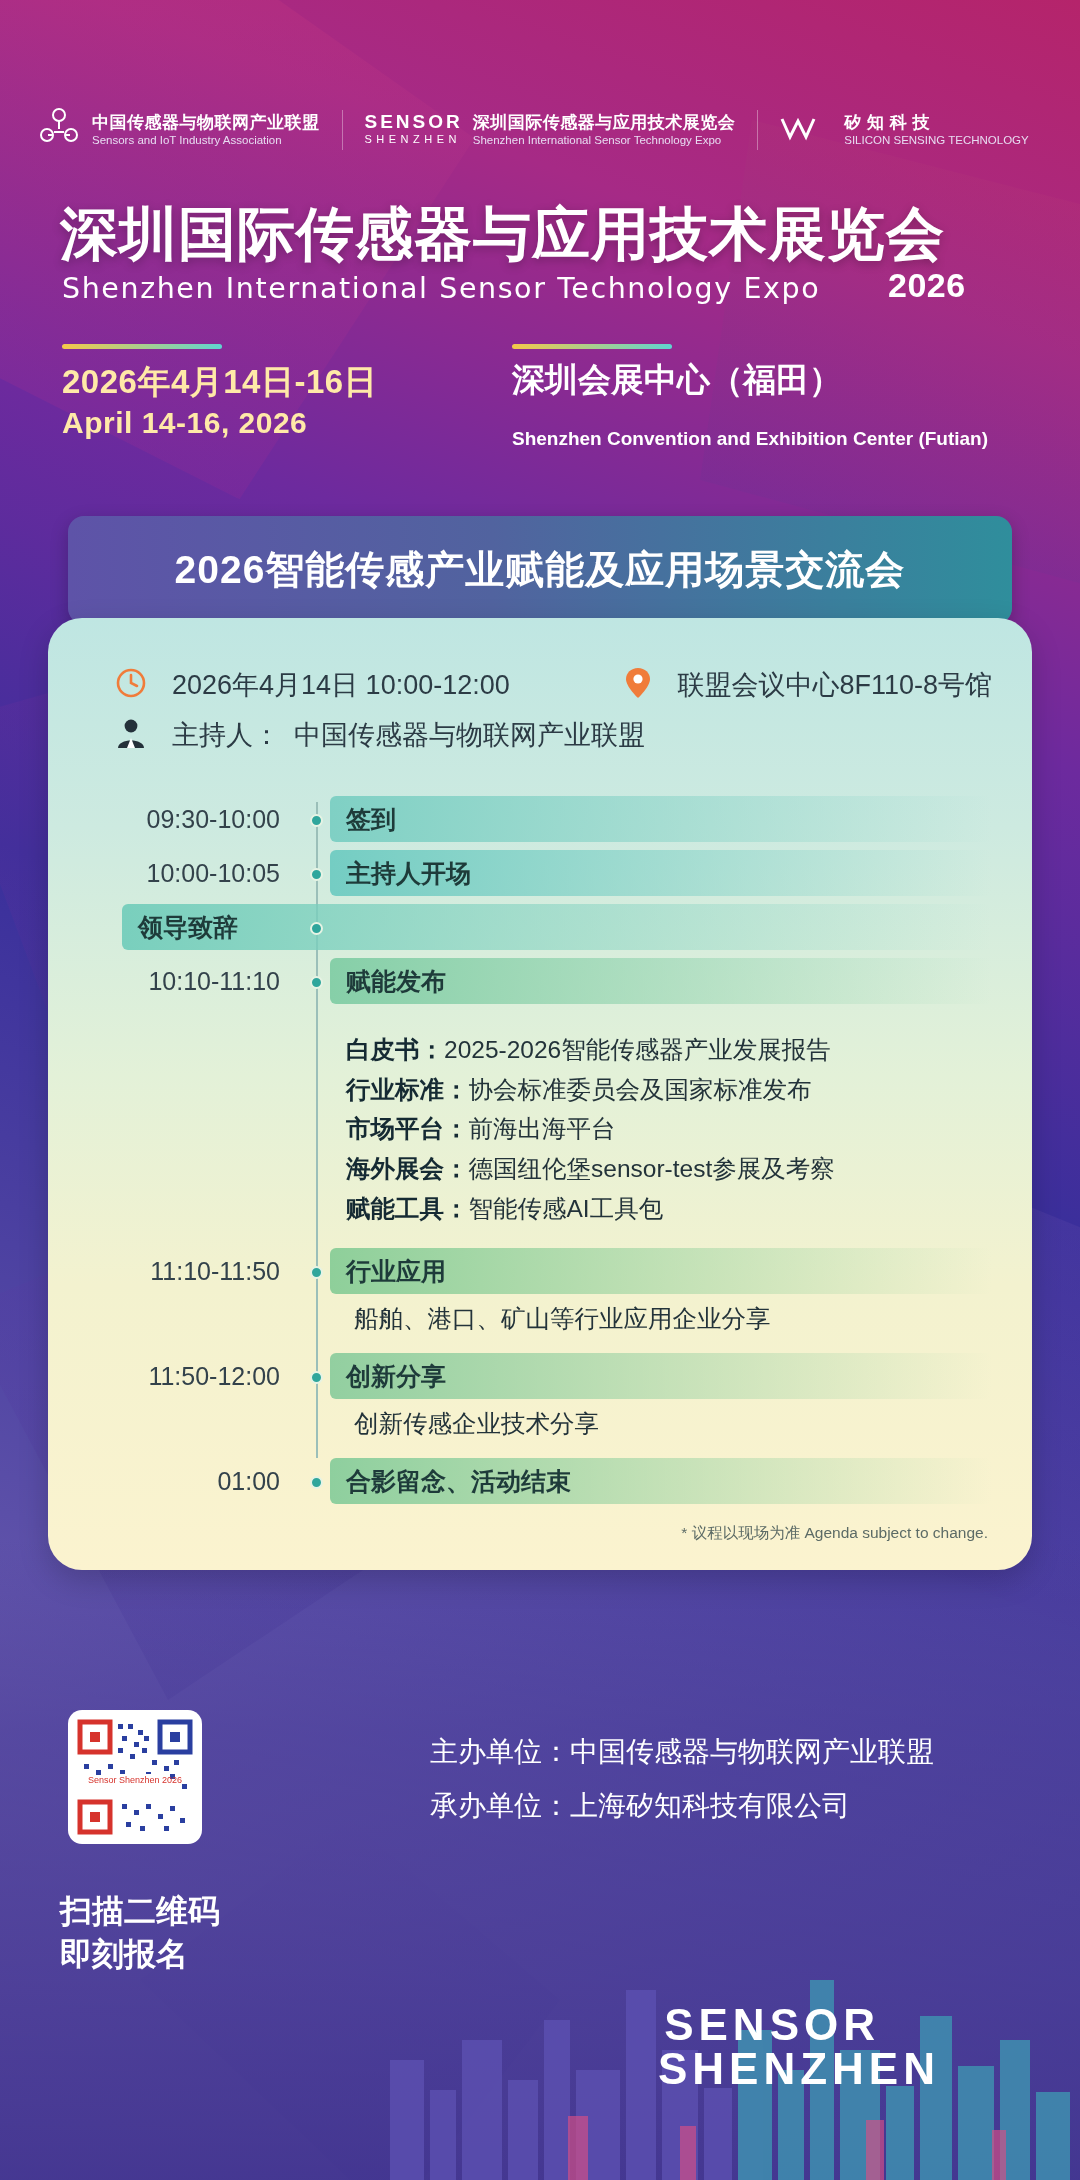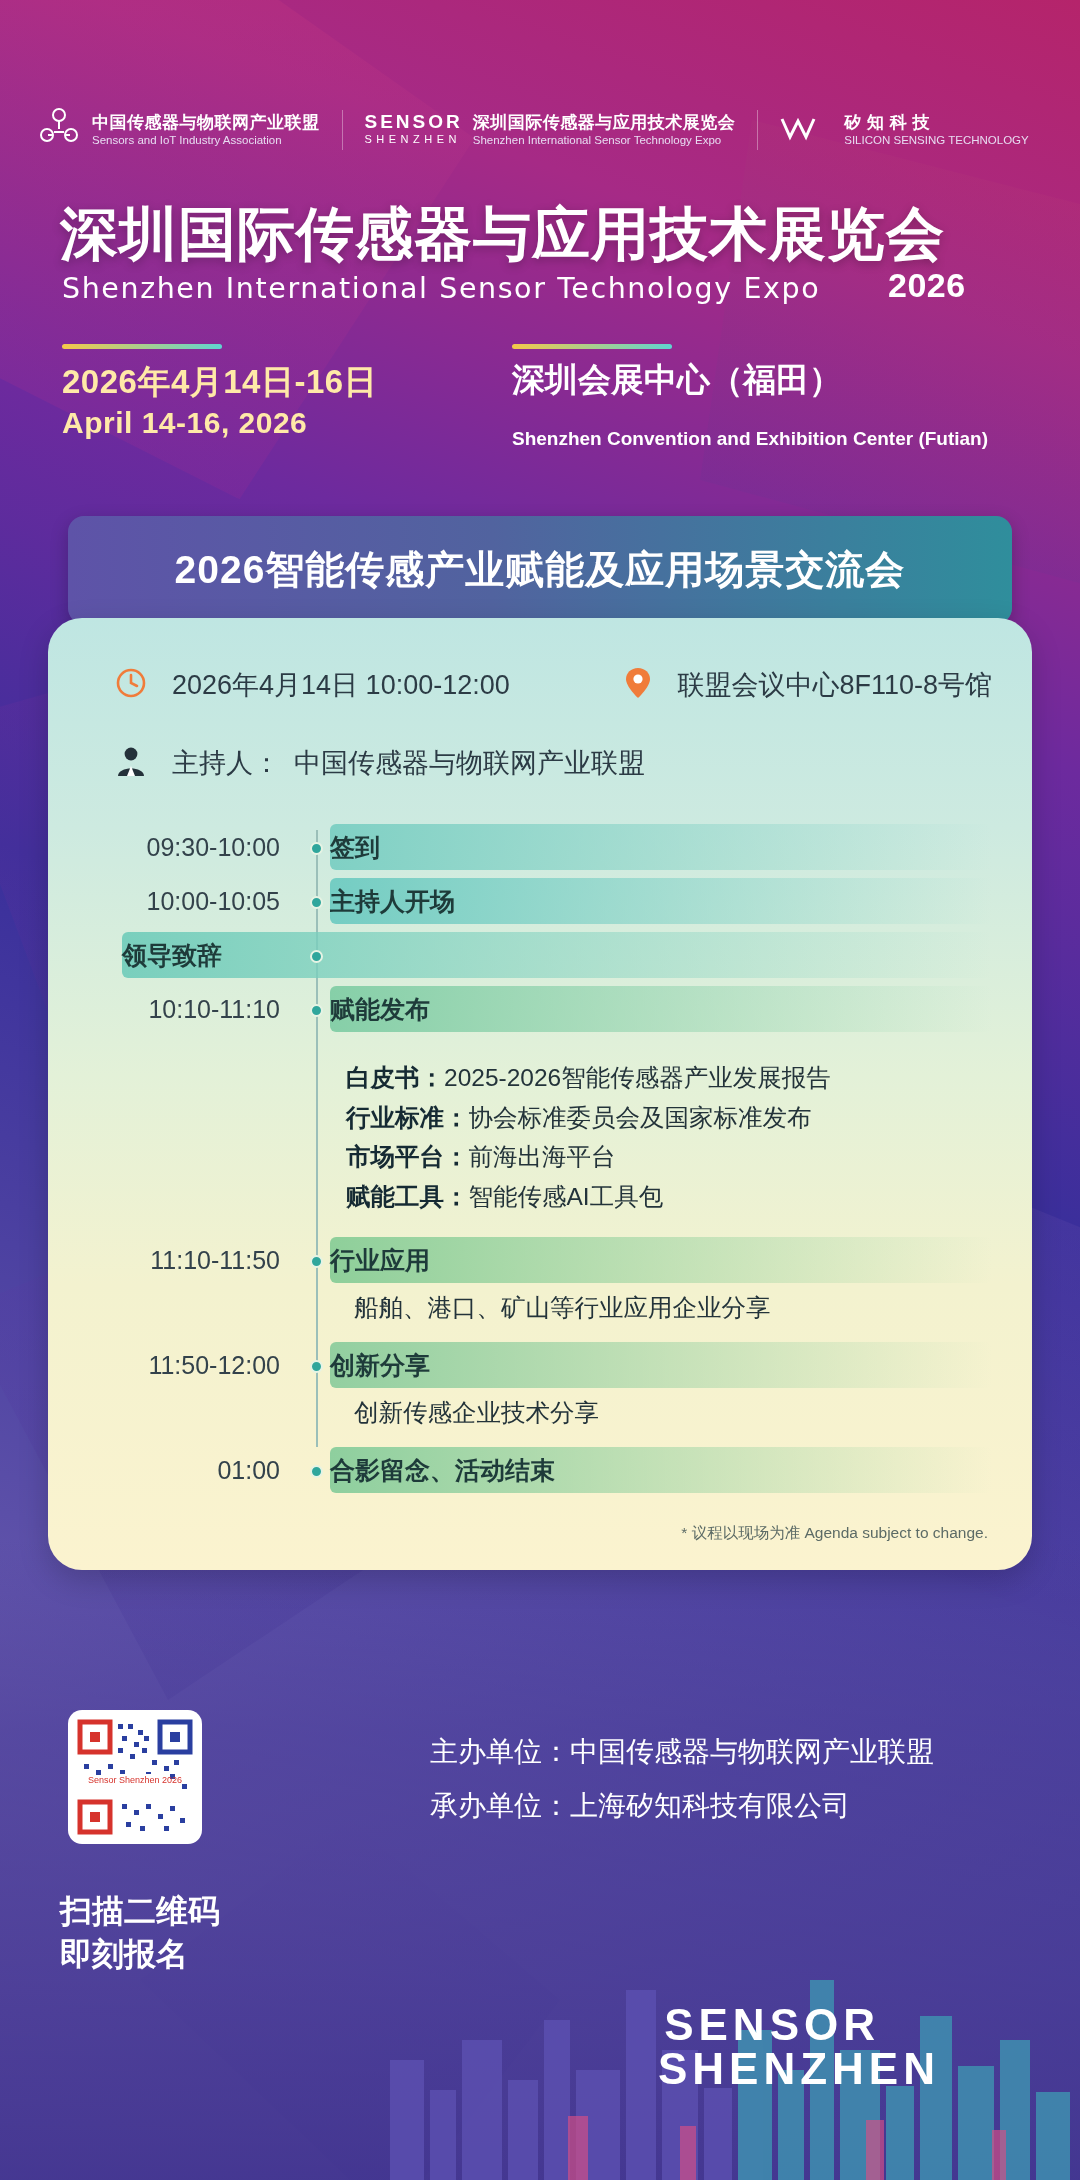--- a/index.html
+++ b/index.html
@@ -83,21 +83,21 @@
   
   .card {
     position:absolute; top:618px; left:48px; width:984px; height:952px;
     border-radius:34px;
     background:linear-gradient(180deg,#bfe6e2 0%,#cdeae0 22%,#e3f1d8 48%,#f3f2cf 70%,#fbf3cf 100%);
     box-shadow:0 10px 30px rgba(0,0,0,.18);
     padding:48px 40px 20px 40px;
   }
   .meta-row { display:flex; align-items:center; gap:24px; margin-left:26px; }
   .meta-row .txt { font-size:27px; color:#2c3b45; white-space:nowrap; }
-  .meta-row.second { margin-top:40px; }
+  .meta-row.second { margin-top:12px; }
   .meta-gap { width:104px; }
   .icon-clock, .icon-pin, .icon-host { flex:0 0 auto; }
 
   .agenda { margin-top:42px; position:relative; padding-left:0; }
   .timeline {
     position:absolute; left:228px; top:6px; bottom:46px; width:2px; background:#9bbfb9;
   }
   .row { display:flex; align-items:flex-start; margin-bottom:8px; position:relative; }
   .time {
     width:208px; text-align:right; padding-right:16px; font-size:25px; color:#33424b;
@@ -105,21 +105,21 @@
   }
   .dot {
     position:absolute; left:222px; top:18px; width:13px; height:13px; border-radius:50%;
     background:#2fa69c; border:2px solid #e6f3e4;
   }
   .bar {
     margin-left:34px; flex:1;
   }
   .pill {
     display:block; height:46px; line-height:46px; border-radius:6px;
-    font-size:25px; color:#1e3b3a; font-weight:bold;
+    padding-left:16px; font-size:25px; color:#1e3b3a; font-weight:bold;
   }
   .pill.teal   { background:linear-gradient(90deg,#7fd0c4 0%, rgba(127,208,196,0) 100%); }
   .pill.teal2  { background:linear-gradient(90deg,#74cdc3 0%, rgba(140,214,200,0) 100%); }
   .pill.green  { background:linear-gradient(90deg,#79cfbd 0%, rgba(160,216,180,0) 100%); }
   .pill.olive  { background:linear-gradient(90deg,#86cfa8 0%, rgba(190,220,160,0) 100%); }
   .pill.gold   { background:linear-gradient(90deg,#8ecf9a 0%, rgba(220,222,150,0) 100%); }
   .pill.gold2  { background:linear-gradient(90deg,#92cfa0 0%, rgba(230,222,150,0) 100%); }
   .pill.gold3  { background:linear-gradient(90deg,#8ecf9e 0%, rgba(235,225,150,0) 100%); }
 
   .sublist { margin:26px 0 12px 16px; }
@@ -281,20 +281,23 @@
           <span class="pill olive">赋能发布</span>
           <div class="sublist">
             <div class="subitem">
               <b>白皮书：</b><span>2025-2026智能传感器产业发展报告</span>
             </div>
             <div class="subitem">
               <b>行业标准：</b><span>协会标准委员会及国家标准发布</span>
             </div>
             <div class="subitem">
               <b>市场平台：</b><span>前海出海平台</span>
+            </div>
+            <div class="subitem">
+              <b>海外展会：</b><span>德国纽伦堡sensor-test参展及考察</span>
             </div>
             <div class="subitem">
               <b>赋能工具：</b><span>智能传感AI工具包</span>
             </div>
           </div>
         </div>
       </div>
 
       <div class="row">
         <div class="time">11:10-11:50</div>

